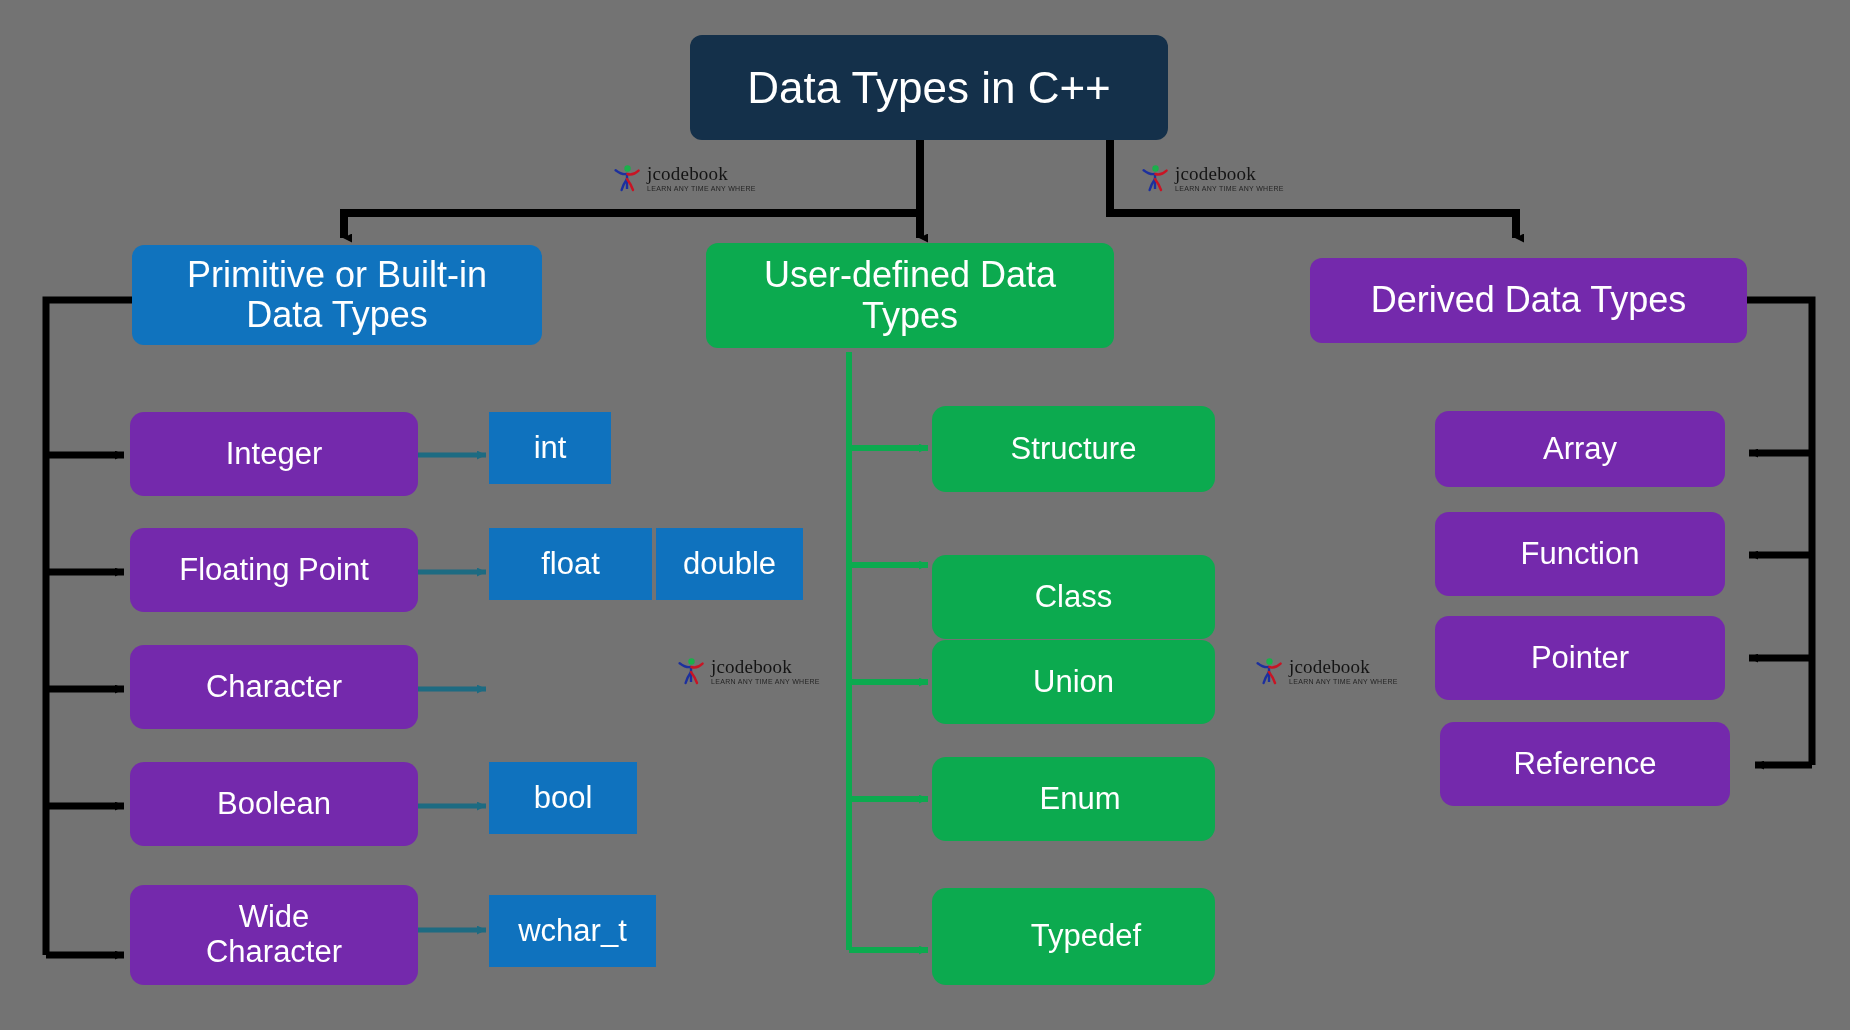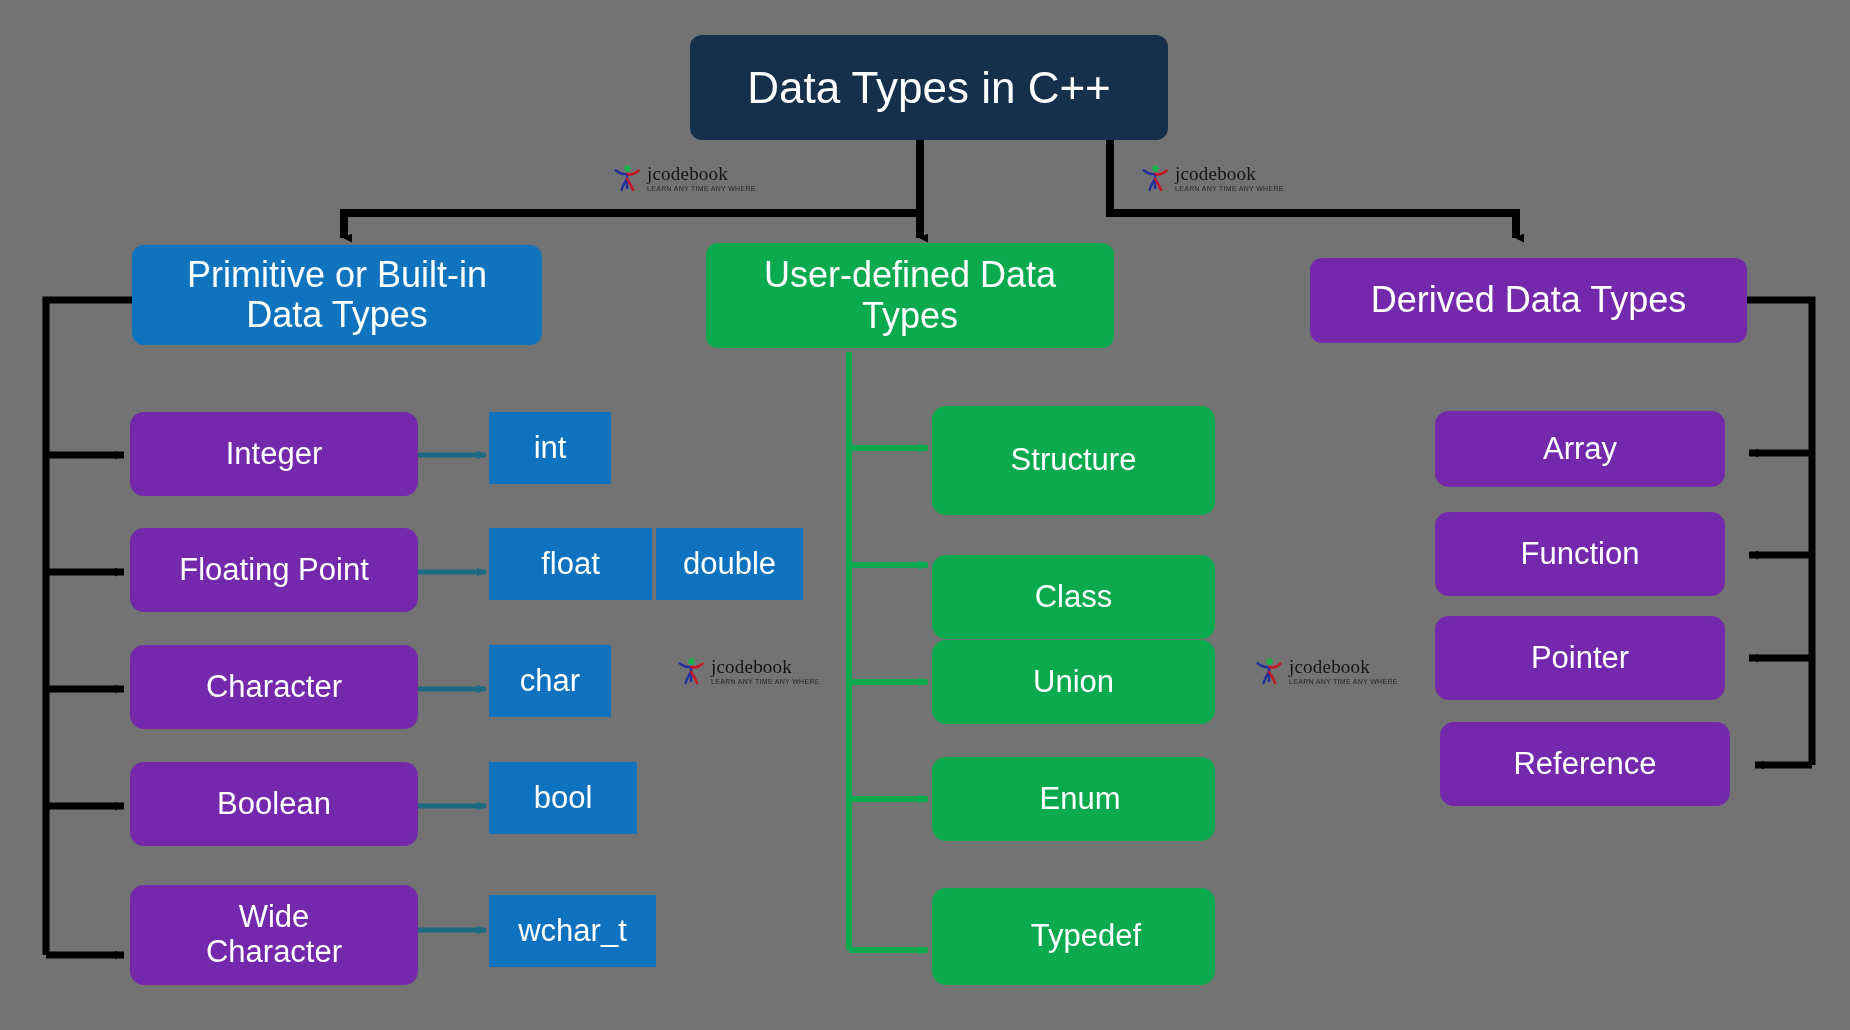--- a/index.html
+++ b/index.html
@@ -173,30 +173,29 @@
   <div class="node cat-purple" style="left:1310px; top:258px; width:437px; height:85px;">Derived Data Types</div>
 
   <div class="node pill-purple" style="left:130px; top:412px; width:288px; height:84px;">Integer</div>
   <div class="node chip-blue" style="left:489px; top:412px; width:122px; height:72px;">int</div>
 
   <div class="node pill-purple" style="left:130px; top:528px; width:288px; height:84px;">Floating Point</div>
   <div class="node chip-blue" style="left:489px; top:528px; width:163px; height:72px;">float</div>
   <div class="node chip-blue" style="left:656px; top:528px; width:147px; height:72px;">double</div>
 
   <div class="node pill-purple" style="left:130px; top:645px; width:288px; height:84px;">Character</div>
-  <div class="node chip-blue" style="left:489px; top:645px; width:122px; height:72px;">char</div>
 
   <div class="node chip-blue" style="left:489px; top:762px; width:148px; height:72px;">bool</div>
   <div class="node pill-purple" style="left:130px; top:762px; width:288px; height:84px;">Boolean</div>
 
   <div class="node pill-purple" style="left:130px; top:885px; width:288px; height:100px;">Wide
 Character</div>
   <div class="node chip-blue" style="left:489px; top:895px; width:167px; height:72px;">wchar_t</div>
 
-  <div class="node pill-green" style="left:932px; top:406px; width:283px; height:109px;">Structure</div>
+  <div class="node pill-green" style="left:932px; top:406px; width:283px; height:86px;">Structure</div>
   <div class="node pill-green" style="left:932px; top:523px; width:283px; height:84px;margin-top:32px;">Class</div>
   <div class="node pill-green" style="left:932px; top:640px; width:283px; height:84px;">Union</div>
   <div class="node pill-green" style="left:932px; top:757px; width:283px; height:84px;padding-left:21px;">Enum</div>
   <div class="node pill-green" style="left:932px; top:888px; width:283px; height:97px;padding-left:33px;">Typedef</div>
 
   <div class="node pill-purple" style="left:1435px; top:411px; width:290px; height:76px;">Array</div>
   <div class="node pill-purple" style="left:1435px; top:512px; width:290px; height:84px;">Function</div>
   <div class="node pill-purple" style="left:1435px; top:616px; width:290px; height:84px;">Pointer</div>
   <div class="node pill-purple" style="left:1440px; top:722px; width:290px; height:84px;">Reference</div>
 

